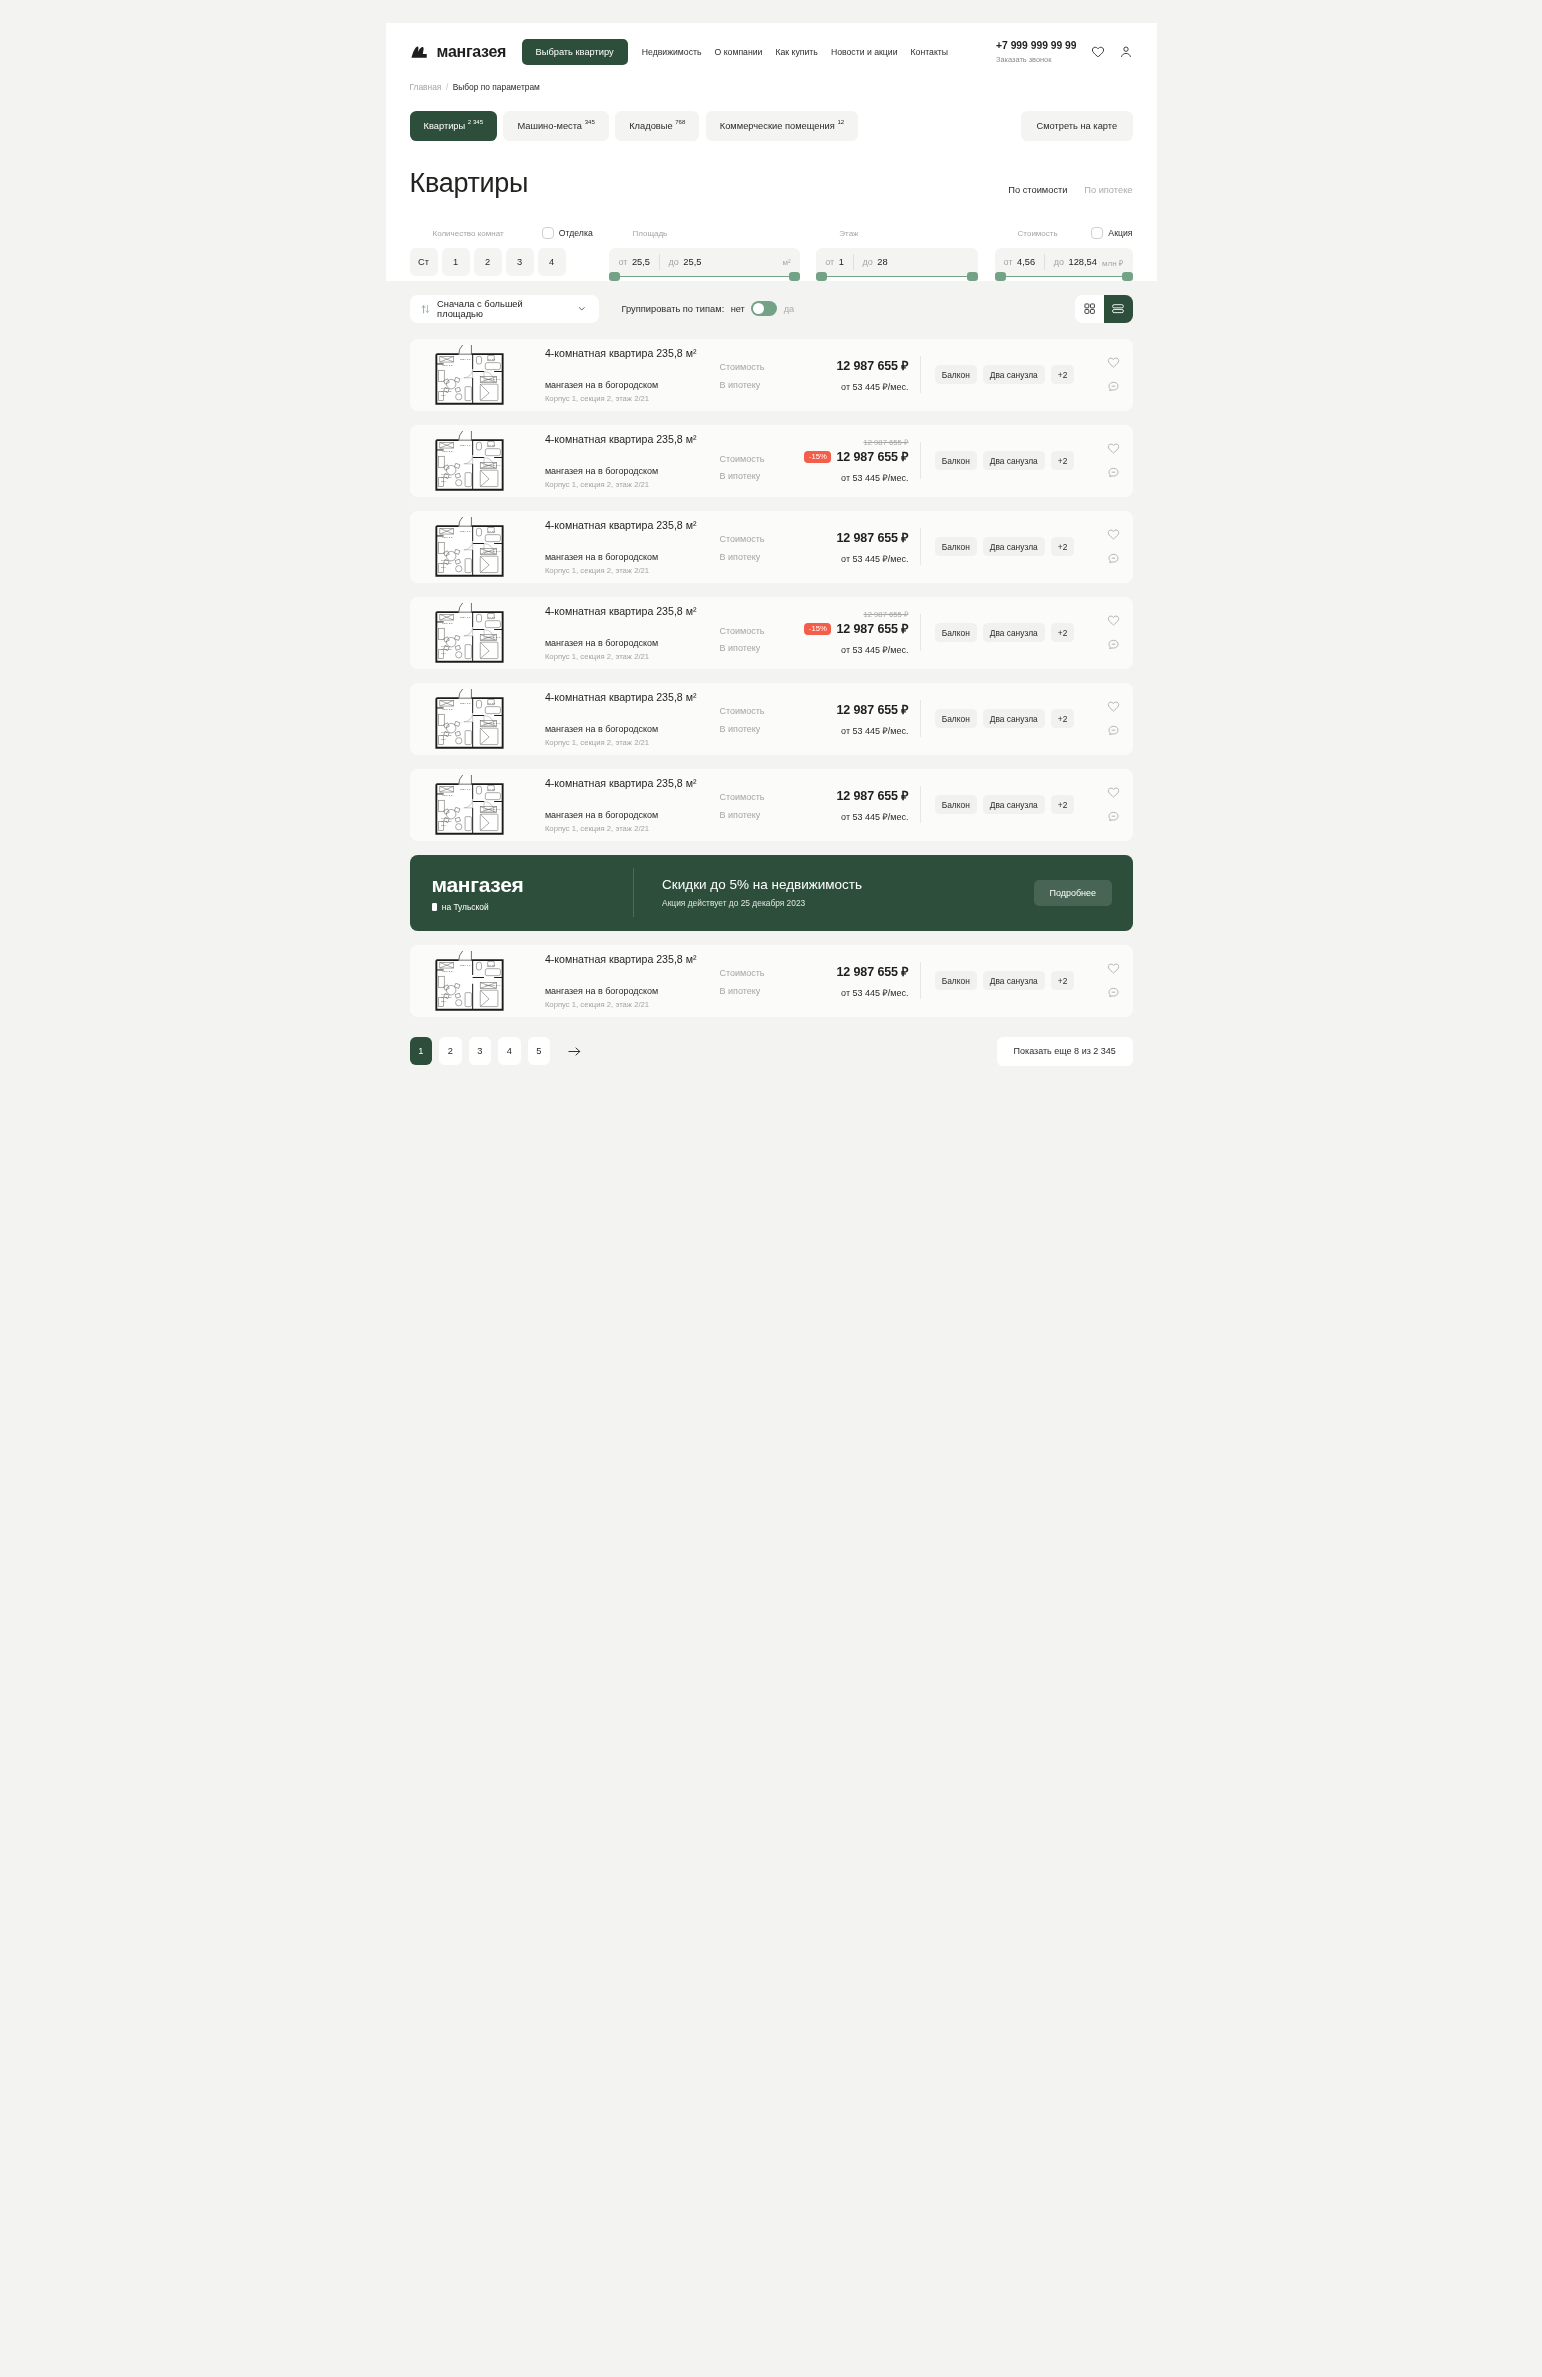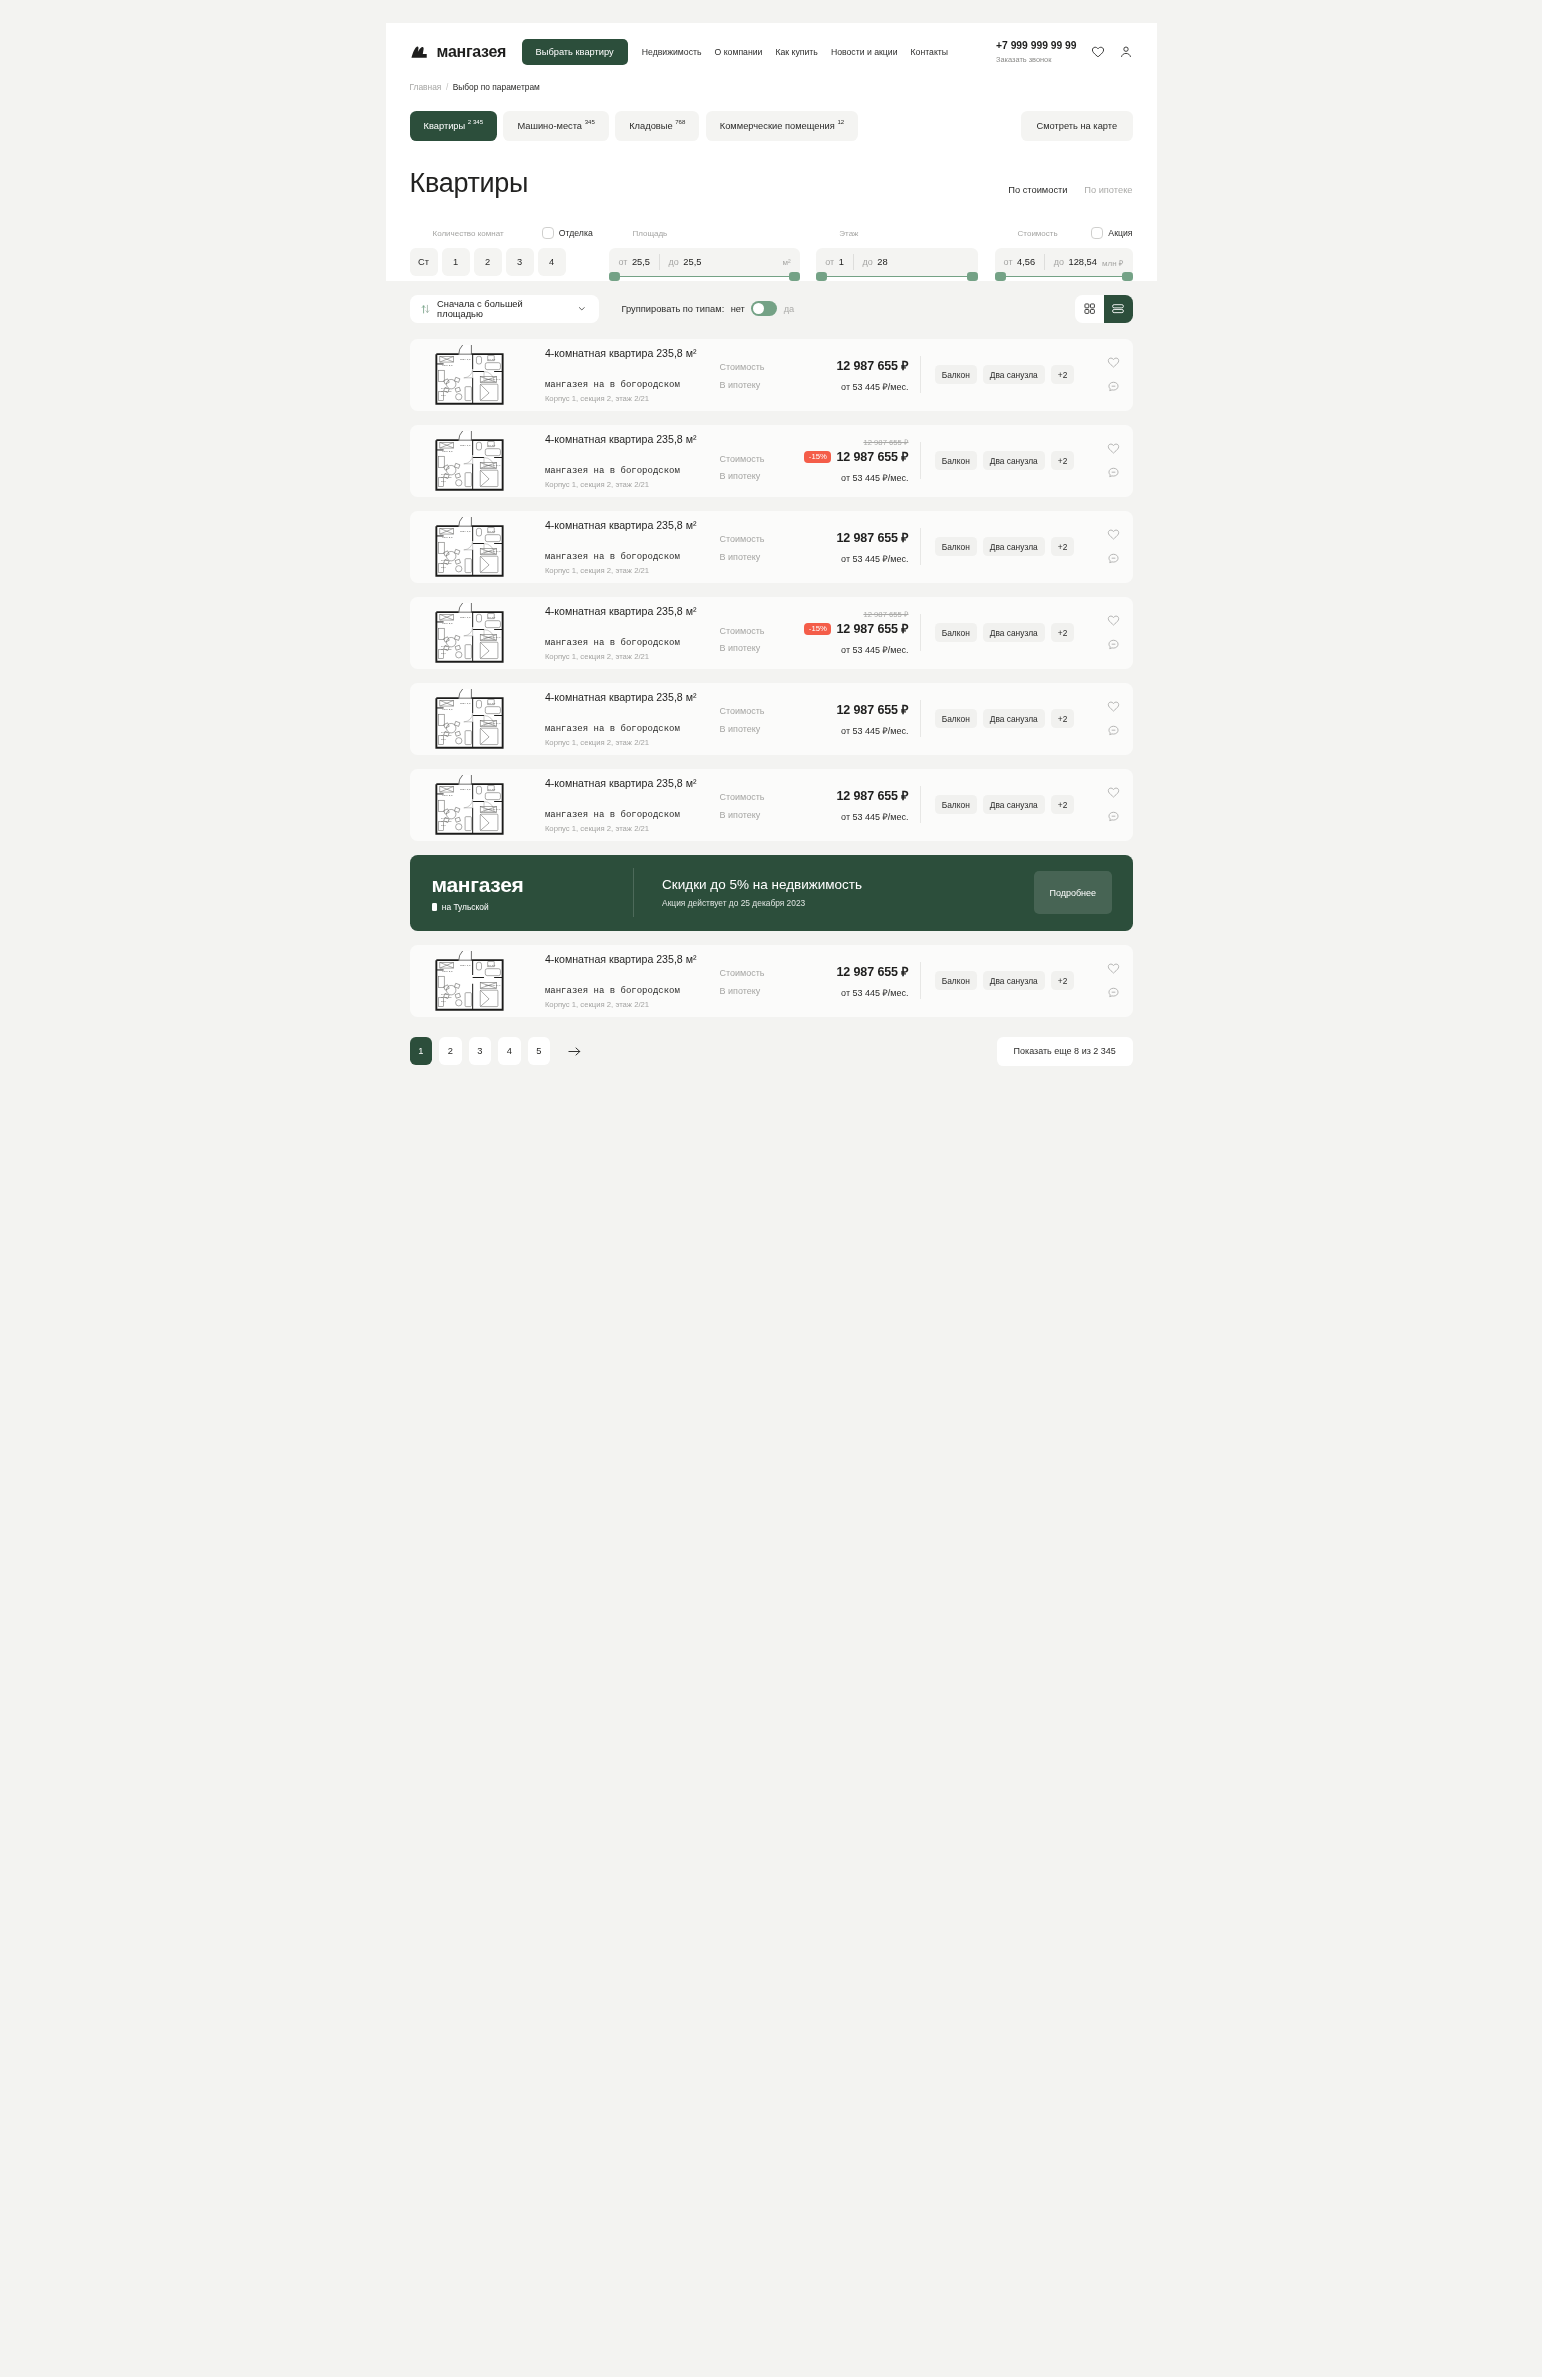--- a/index.html
+++ b/index.html
@@ -98,21 +98,21 @@
   .vt { width:29px; height:28px; display:flex; align-items:center; justify-content:center; cursor:pointer; }
   .vt-grid { background:#fff; }
   .vt-list { background:#2c4e3b; }
 
   
   .card { background:#fbfbfa; border-radius:7.7px; height:72px; display:flex; align-items:center;
           padding:0 16.7px 0 24.4px; margin-bottom:14px; }
   .plan { width:71px; height:60px; flex:none; }
   .card-info { margin-left:40px; width:172px; flex:none; }
   .card-title { font-size:10.6px; font-weight:500; color:#1f1f1e; }
-  .card-project { font-size:9px; font-weight:500; color:#2b2b2a; margin-top:21px;font-family:Liberation Mono, monospace; }
+  .card-project { font-size:9px; font-weight:500; color:#2b2b2a; margin-top:21px; }
   .card-loc { font-size:7.7px; color:#a5a5a3; margin-top:3.9px; }
   .price-block { width:189px; flex:none; margin-left:2.6px; }
   .pr-row1 { display:flex; justify-content:space-between; align-items:flex-end; }
   .pr-label { font-size:9px; color:#a5a5a3; padding-bottom:1.9px; }
   .pr-right { display:flex; flex-direction:column; align-items:flex-end; }
   .pr-old { font-size:7.7px; color:#a9a9a7; text-decoration:line-through; margin-bottom:1.3px; }
   .pr-line { display:flex; align-items:center; gap:5.1px; }
   .pr-badge { background:#f45d49; color:#fff; font-size:7.7px; border-radius:3.9px; padding:1.9px 4.5px; }
   .pr-price { font-size:12.5px; font-weight:600; color:#1f1f1e; letter-spacing:-0.1px; }
   .pr-row2 { display:flex; justify-content:space-between; margin-top:5.8px; }
@@ -128,21 +128,21 @@
             padding:0 21px 0 22px; margin-bottom:14px; color:#fff; }
   .bn-left { width:201px; flex:none; }
   .bn-logo { font-size:21px; font-weight:600; letter-spacing:-0.3px; }
   .bn-proj { display:flex; align-items:center; gap:4.5px; margin-top:5.1px; font-size:8.4px; }
   .bn-sq { width:5.8px; height:7.7px; background:#fff; border-radius:1.3px; }
   .bn-div { width:0.6px; height:49px; background:rgba(255,255,255,0.16); flex:none; }
   .bn-center { margin-left:29px; flex:1; }
   .bn-title { font-size:13.5px; font-weight:500; }
   .bn-sub { font-size:8.4px; margin-top:6.4px; color:rgba(255,255,255,0.85); }
   .bn-btn { background:rgba(255,255,255,0.13); color:#fff; border:none; border-radius:5.1px;
-            height:43px; padding:0 15.4px; font-size:9px; font-family:inherit; cursor:pointer; flex:none; }
+            height:26px; padding:0 15.4px; font-size:9px; font-family:inherit; cursor:pointer; flex:none; }
 
   
   .pager-row { display:flex; align-items:center; margin-top:20px; }
   .page-btn { width:22.5px; height:28px; border:none; border-radius:5.8px; background:#fff; font-size:9.3px;
               font-family:inherit; color:#2b2b2a; margin-right:7px; cursor:pointer; }
   .page-btn.active { background:#2c4e3b; color:#fff; }
   .next-arrow { margin-left:9.6px; width:15.4px; height:13px; color:#2b2b2a; cursor:pointer; }
   .more-btn { margin-left:auto; background:#fff; border:none; border-radius:6.4px; height:29px;
               padding:0 16.7px; font-size:9px; font-family:inherit; color:#2b2b2a; cursor:pointer; }
 </style>

